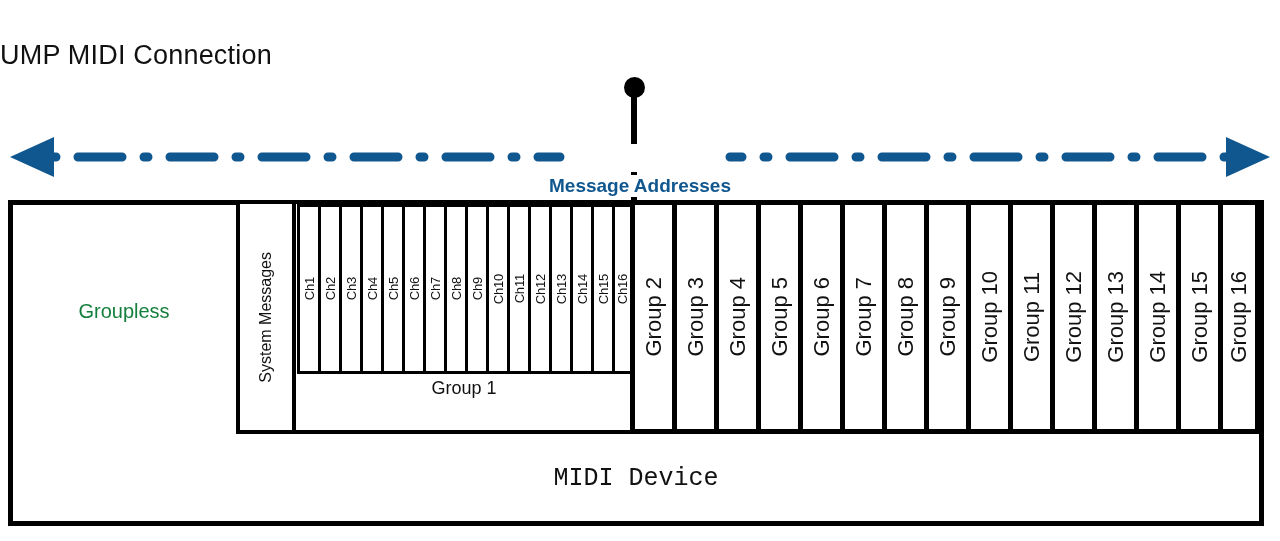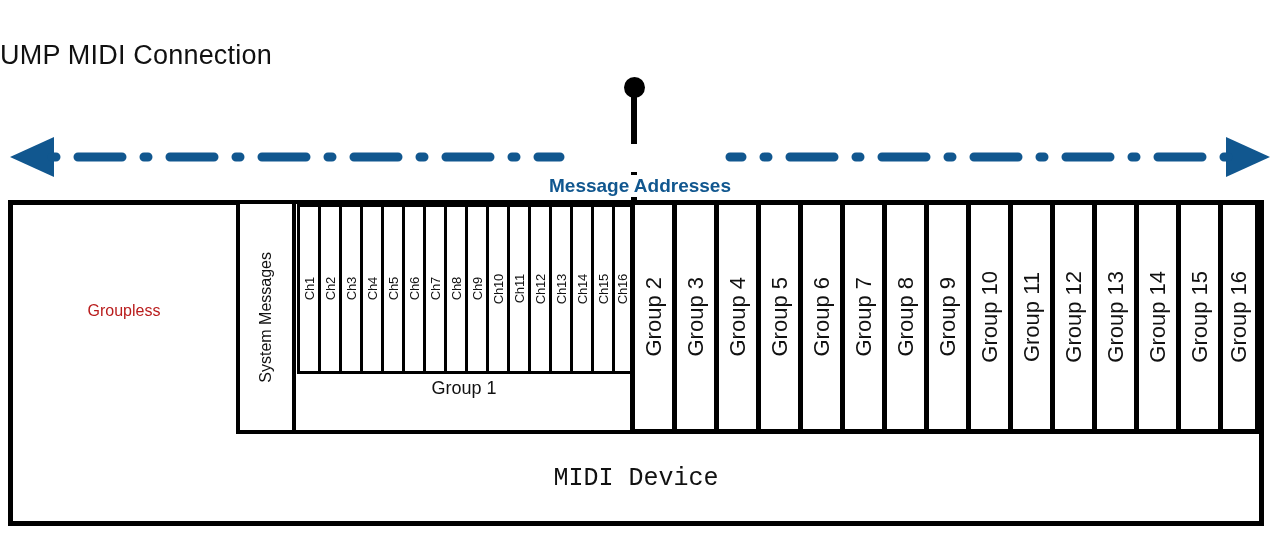--- a/index.html
+++ b/index.html
@@ -90,23 +90,23 @@
     box-sizing: border-box;
     background: #ffffff;
   }
 
   #groupless {
     position: absolute;
     left: 14px;
     top: 296px;
     width: 220px;
     text-align: center;
-    font-size: 16px;
+    font-size: 20px;
     line-height: 30px;
-    color: #b91c1c;
+    color: #15803d;
   }
 
   #midi-device-label {
     position: absolute;
     left: 8px;
     top: 464px;
     width: 1256px;
     text-align: center;
     font-size: 25px;
     color: #111111;

